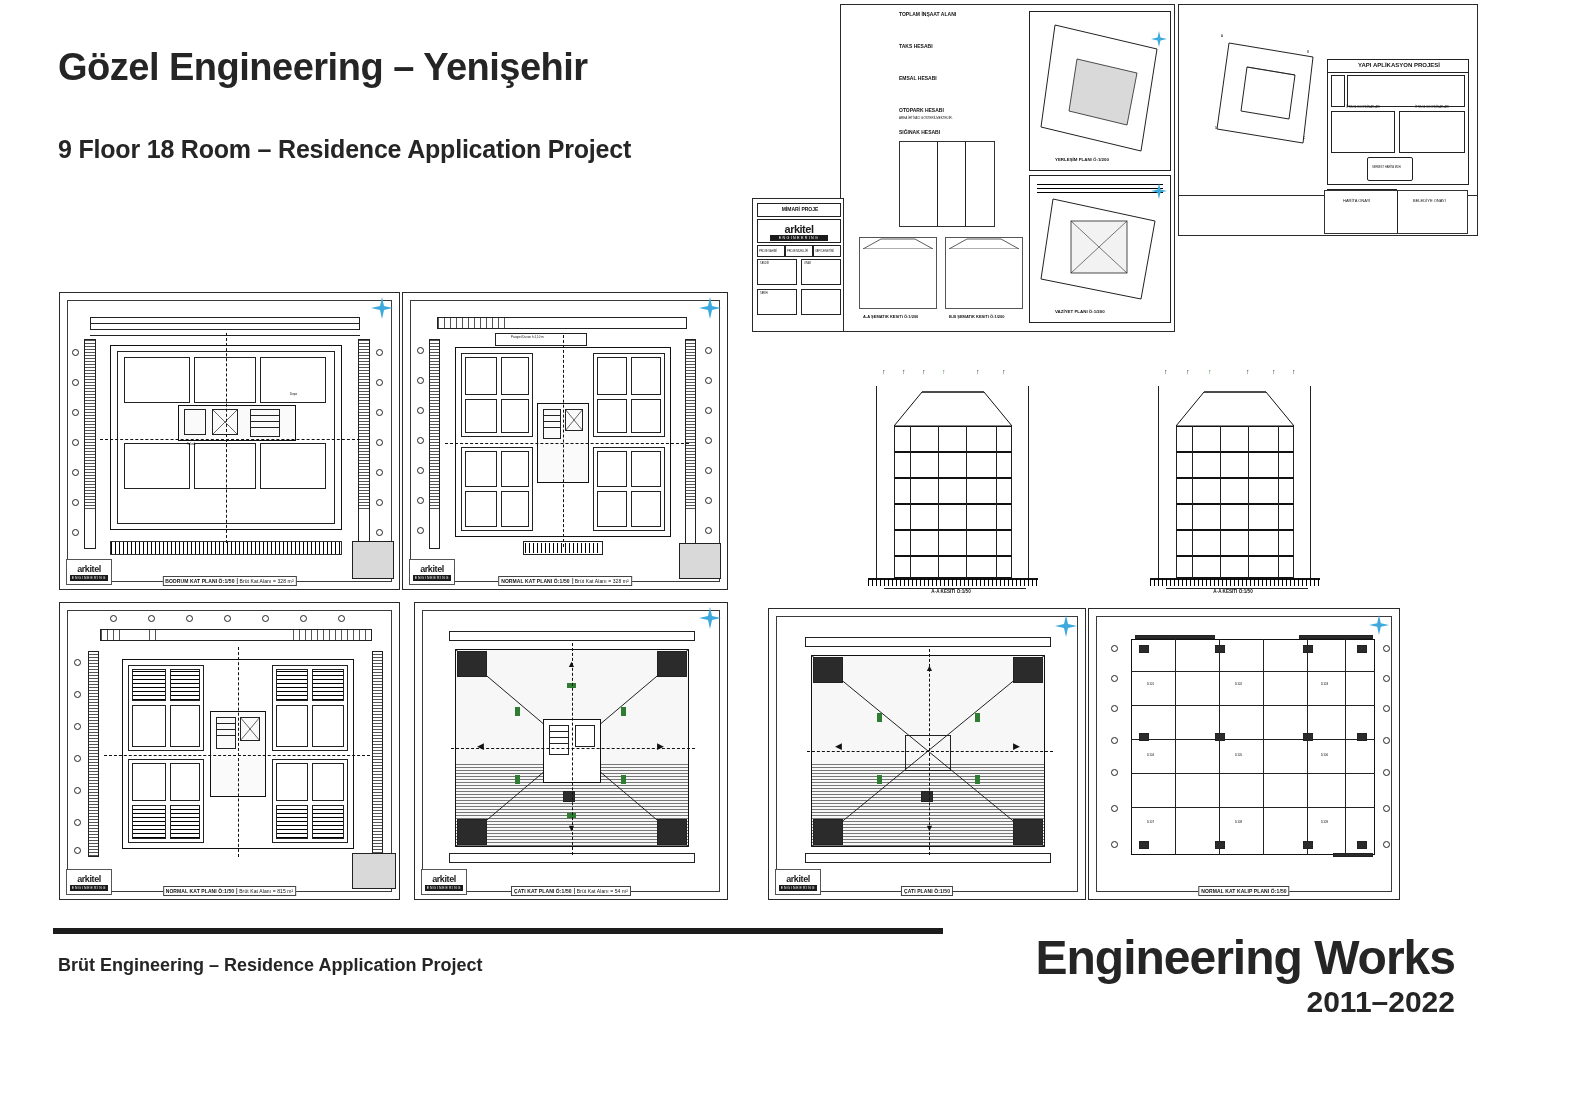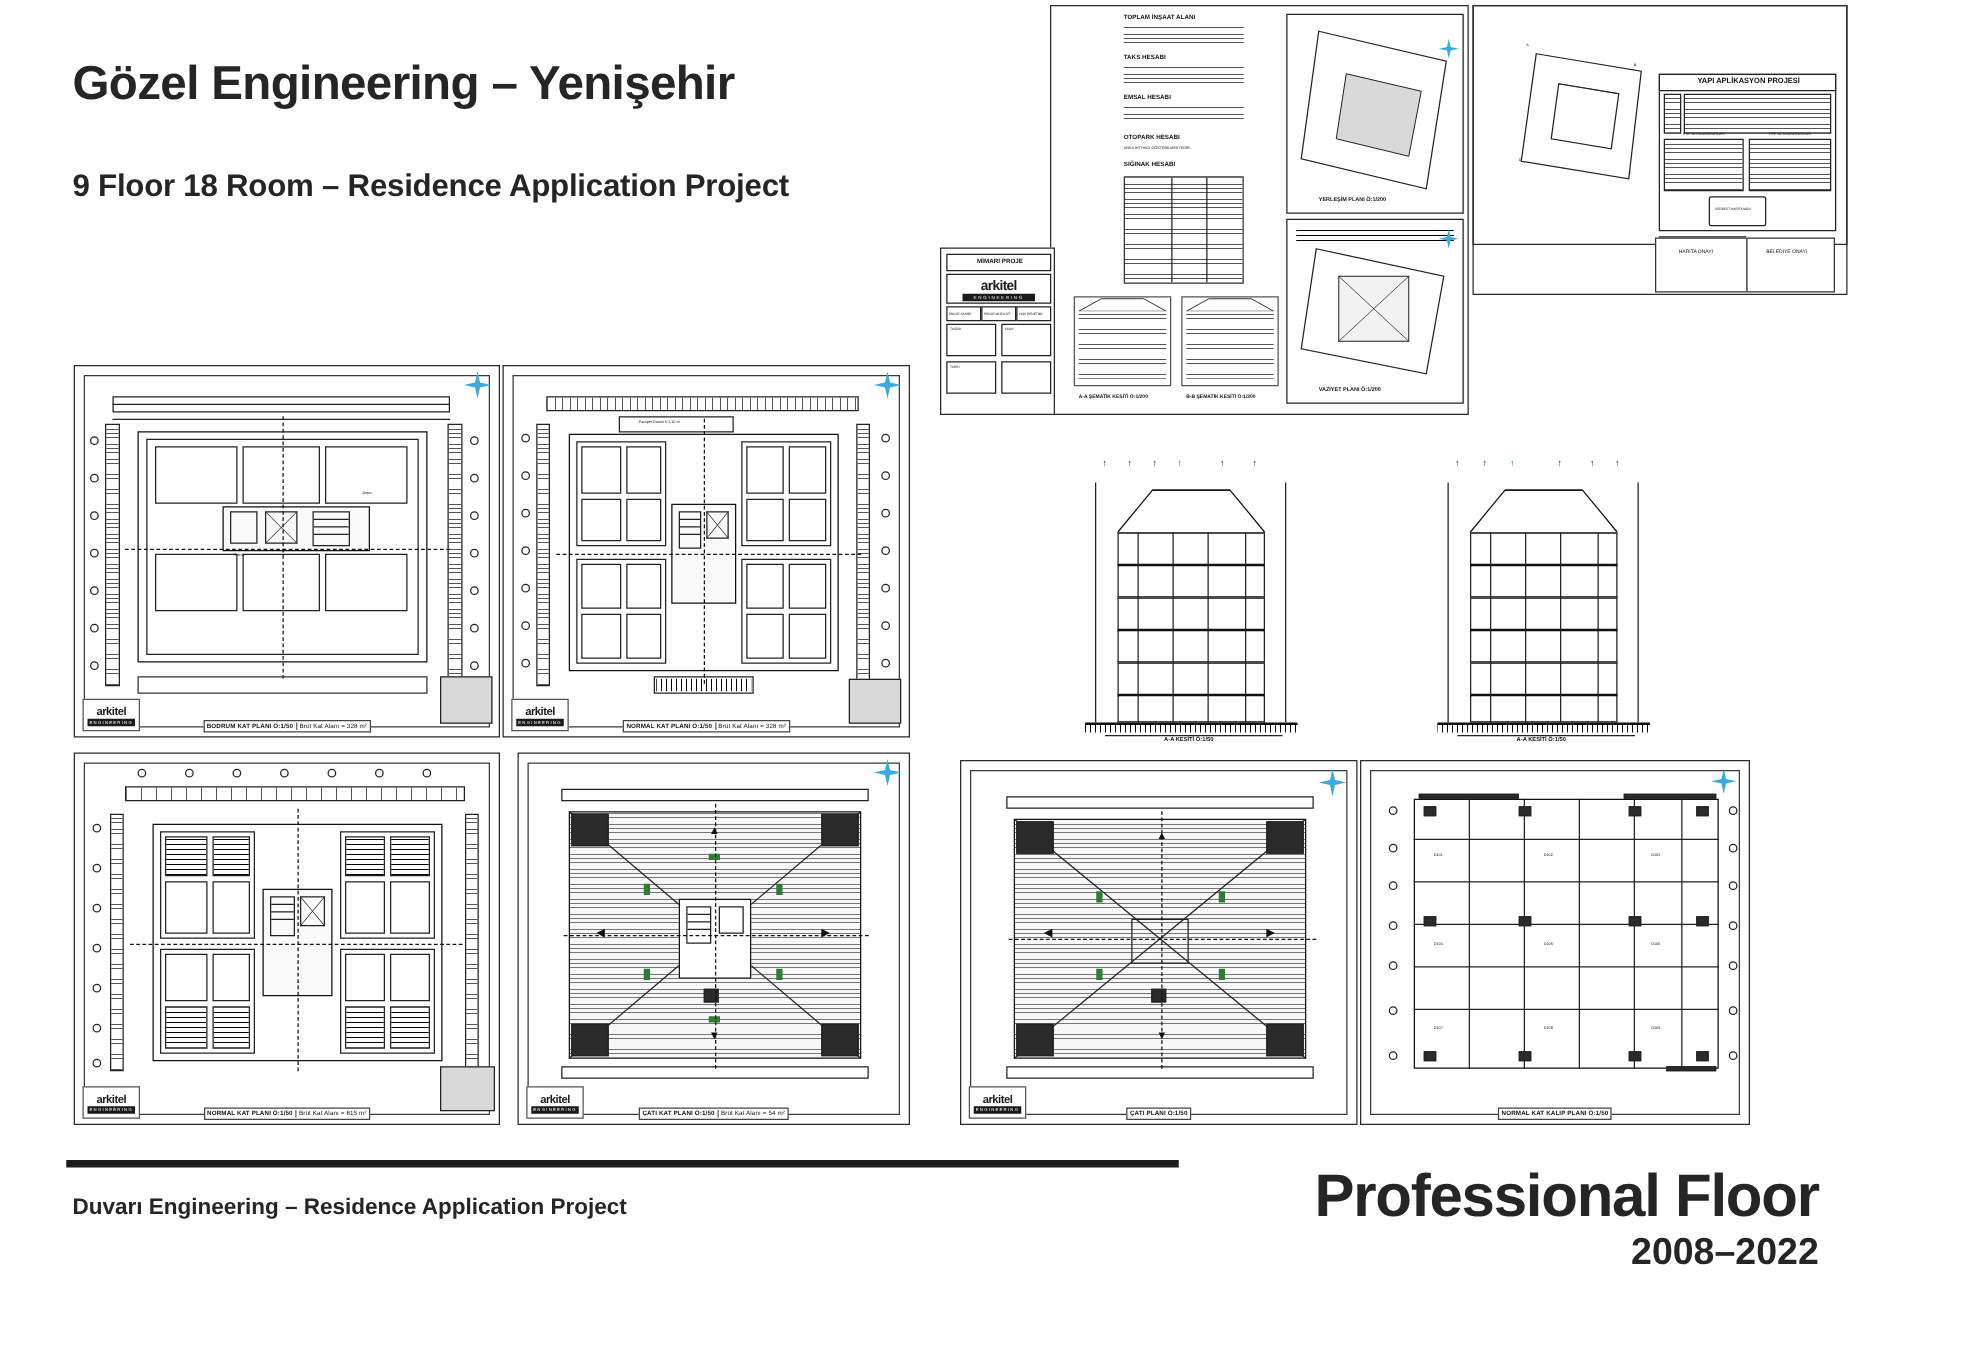--- a/index.html
+++ b/index.html
@@ -235,23 +235,23 @@
     color:#111;
   }
 </style>
 </head>
 <body>
 
 <div id="page-title">Gözel Engineering – Yenişehir</div>
 <div id="page-subtitle">9 Floor 18 Room – Residence Application Project</div>
 
 <div id="footer-rule"></div>
-<div id="footer-caption">Duvarı Engineering – Residence Application Project</div>
-<div id="footer-brand">Professional Floor</div>
-<div id="footer-years">2008–2022</div>
+<div id="footer-caption">Brüt Engineering – Residence Application Project</div>
+<div id="footer-brand">Engineering Works</div>
+<div id="footer-years">2011–2022</div>
 
 <div class="sheet" style="left:59px; top:292px; width:341px; height:298px;">
   <div class="inner-frame"></div>
 
   <div class="north-star" style="right:6px; top:4px;">
     <svg width="22" height="22" viewBox="0 0 22 22">
       <polygon points="11,0 13,9 22,11 13,13 11,22 9,13 0,11 9,9" fill="#3da9dc"></polygon>
     </svg>
   </div>
 

